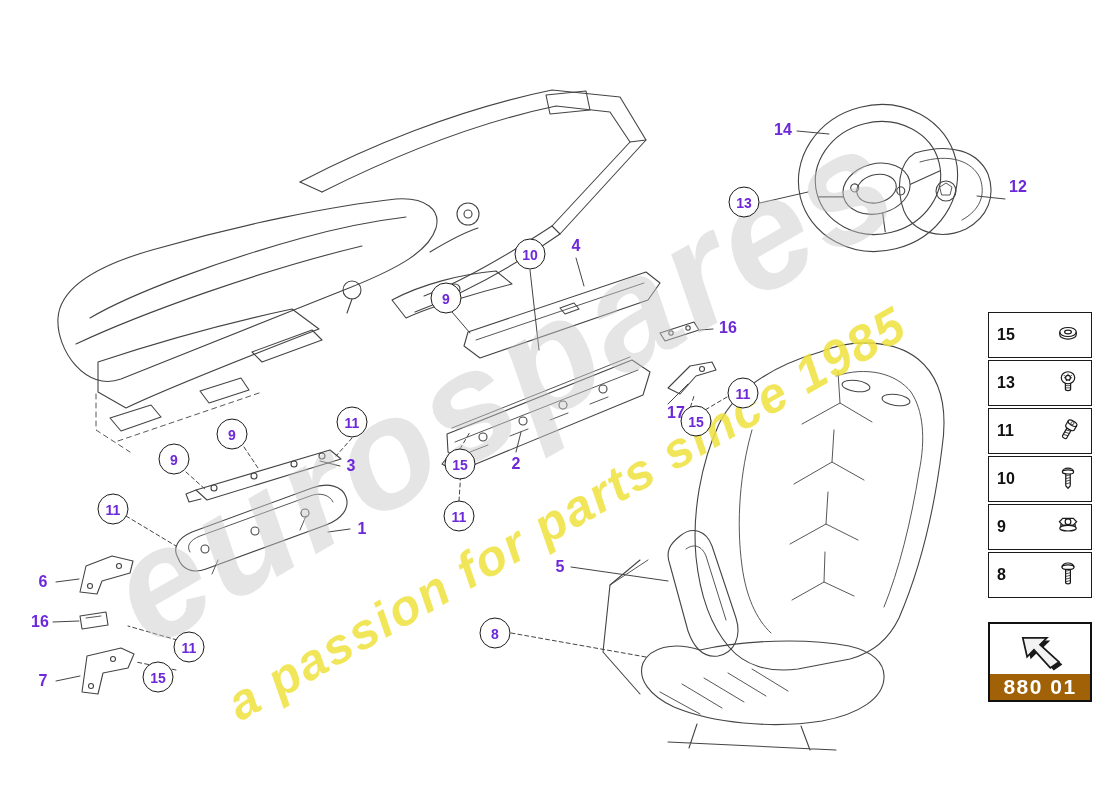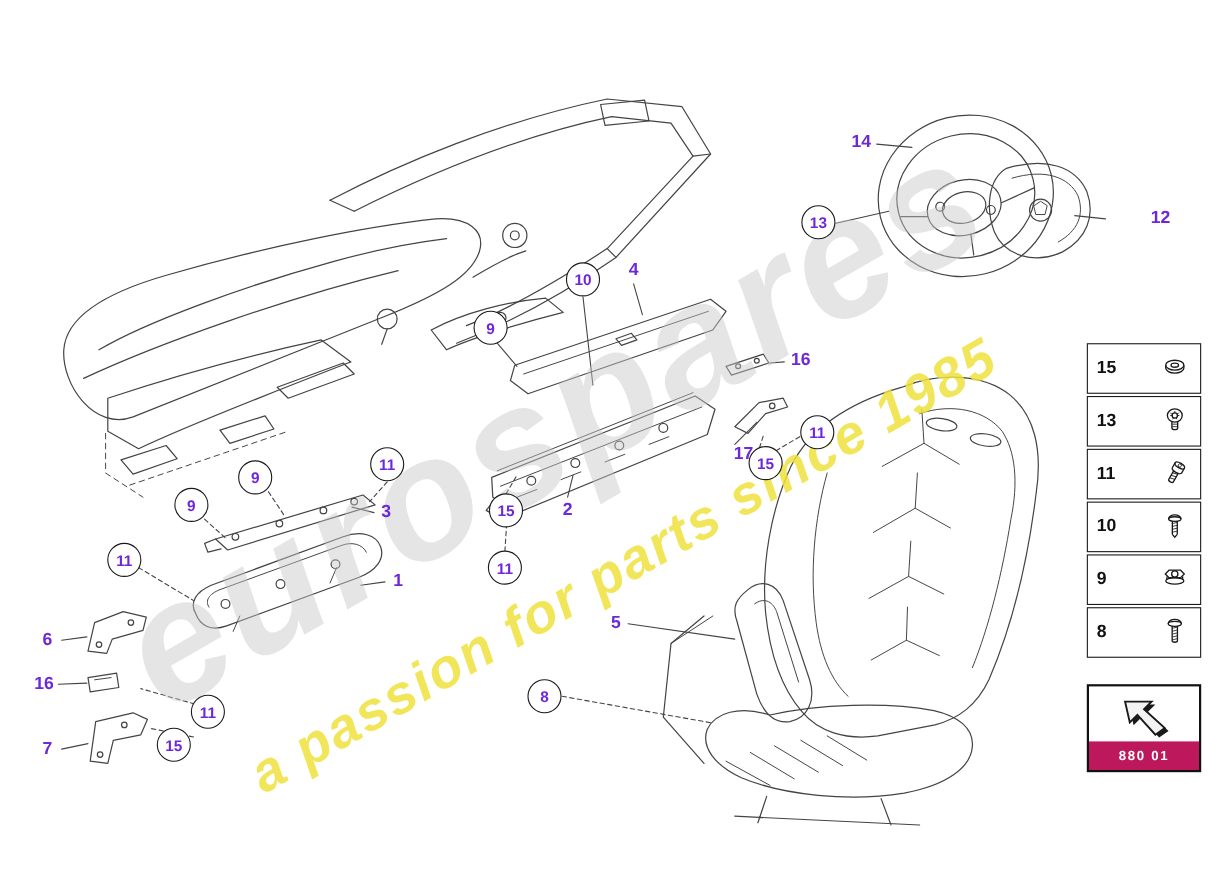--- a/index.html
+++ b/index.html
@@ -20,22 +20,22 @@
        flex-direction:column;gap:2px;}
   .sb-row{height:46px;border:1.6px solid #1a1a1a;background:#fff;display:flex;
        align-items:center;justify-content:space-between;padding:0 8px;box-sizing:border-box;
        cursor:pointer;}
   .sb-num{font-size:16px;font-weight:bold;color:#111;}
   .sb-icon{width:30px;height:36px;}
   .pagebox{position:absolute;left:988px;top:622px;width:104px;height:80px;border:2px solid #111;
        box-sizing:border-box;background:#fff;display:flex;flex-direction:column;}
   .arrow-area{flex:1;display:flex;align-items:center;justify-content:center;}
   .arrow-svg{width:86px;height:46px;}
-  .code-strip{height:26px;background:#be185d;color:#fff;display:flex;align-items:center;
-       justify-content:center;font-size:12px;font-weight:bold;letter-spacing:1.5px;}
+  .code-strip{height:26px;background:#a16207;color:#fff;display:flex;align-items:center;
+       justify-content:center;font-size:21px;font-weight:bold;letter-spacing:1.5px;}
   .defs-hidden{position:absolute;width:0;height:0;overflow:hidden;}
 </style>
 </head>
 <body>
 
 <svg class="defs-hidden" xmlns="http://www.w3.org/2000/svg" aria-hidden="true">
   <defs>
     <symbol id="washer-icon" viewBox="0 0 40 40">
       <g fill="none" stroke="#1a1a1a" stroke-width="1.6">
         <ellipse cx="20" cy="16" rx="11" ry="6"></ellipse>
@@ -243,21 +243,21 @@
       <div class="callout circled" style="left: 352px; top: 422px;">11</div>
       <div class="callout circled" style="left: 232px; top: 434px;">9</div>
       <div class="callout circled" style="left: 174px; top: 459px;">9</div>
       <div class="callout circled" style="left: 460px; top: 464px;">15</div>
       <div class="callout circled" style="left: 113px; top: 509px;">11</div>
       <div class="callout circled" style="left: 459px; top: 516px;">11</div>
       <div class="callout circled" style="left: 495px; top: 633px;">8</div>
       <div class="callout circled" style="left: 189px; top: 647px;">11</div>
       <div class="callout circled" style="left: 158px; top: 677px;">15</div>
       <div class="callout plain" style="left: 783px; top: 130px;">14</div>
-      <div class="callout plain" style="left: 1018px; top: 199px; margin-left: 37px;">12</div>
+      <div class="callout plain" style="left: 1018px; top: 187px;">12</div>
       <div class="callout plain" style="left: 576px; top: 246px;">4</div>
       <div class="callout plain" style="left: 728px; top: 328px;">16</div>
       <div class="callout plain" style="left: 676px; top: 413px;">17</div>
       <div class="callout plain" style="left: 516px; top: 464px;">2</div>
       <div class="callout plain" style="left: 351px; top: 466px;">3</div>
       <div class="callout plain" style="left: 362px; top: 529px;">1</div>
       <div class="callout plain" style="left: 560px; top: 567px;">5</div>
       <div class="callout plain" style="left: 43px; top: 582px;">6</div>
       <div class="callout plain" style="left: 40px; top: 622px;">16</div>
       <div class="callout plain" style="left: 43px; top: 681px;">7</div>

